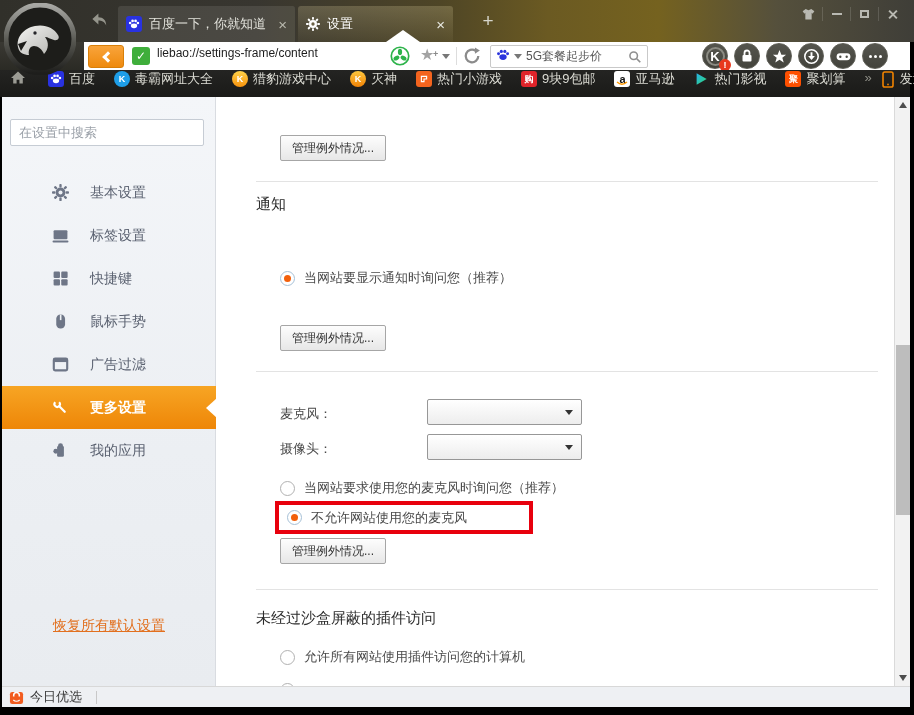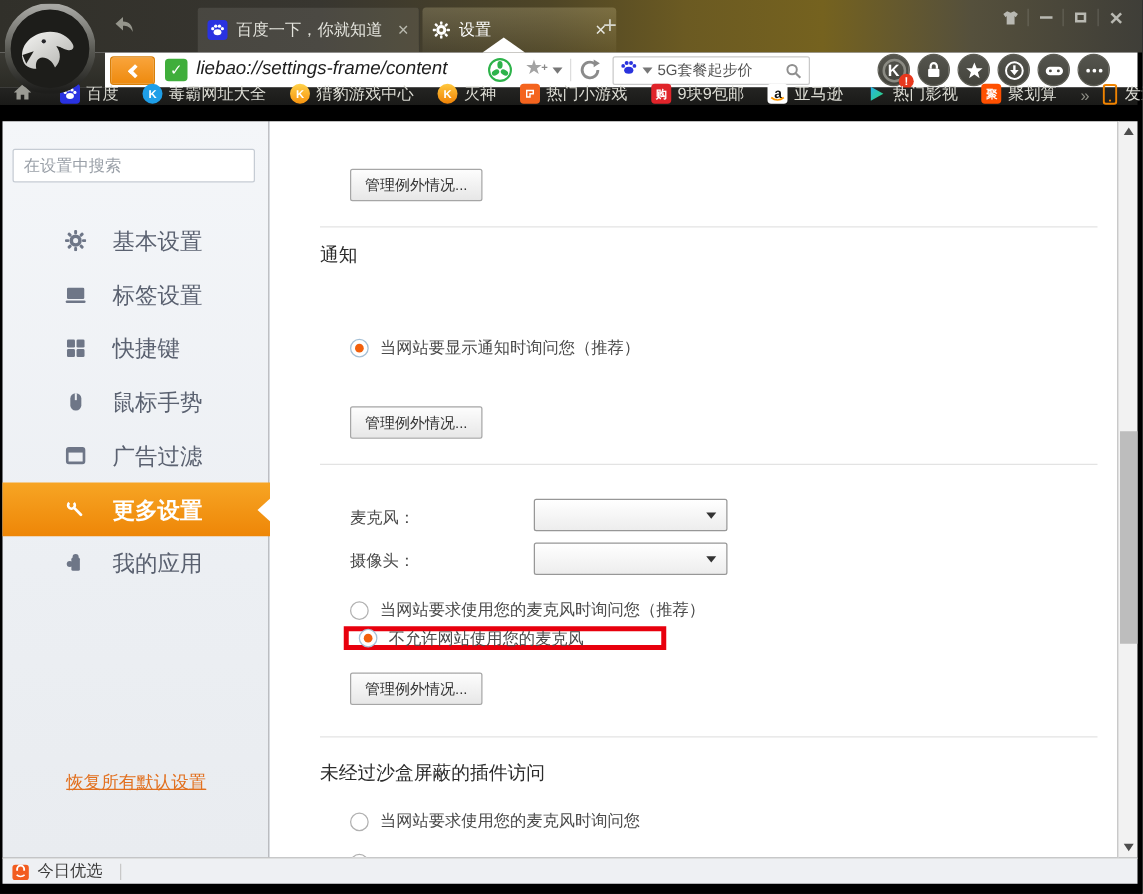--- a/index.html
+++ b/index.html
@@ -4,21 +4,21 @@
 <style>
   html,body{margin:0;padding:0;background:#000;}
   *{box-sizing:border-box;font-family:"Liberation Sans","DejaVu Sans",sans-serif;}
   #app{position:relative;width:914px;height:715px;background:#000;overflow:hidden;}
 
   
   .titlebar{position:absolute;left:0;top:0;width:914px;height:42px;
     background:linear-gradient(90deg,#31302a 0%,#383630 28%,#4e4526 48%,#6b5a22 60%,#75621f 72%,#55503c 85%,#3f3e38 100%);}
   .back-arrow{position:absolute;left:88px;top:10px;width:22px;height:20px;}
   .tab{position:absolute;top:6px;height:36px;display:flex;align-items:center;gap:7px;
-    padding:0 8px;border-radius:3px 3px 0 0;font-size:13px;color:#e3e3dc;white-space:nowrap;overflow:hidden;margin-left:40px;}
+    padding:0 8px;border-radius:3px 3px 0 0;font-size:13px;color:#e3e3dc;white-space:nowrap;overflow:hidden;}
   .tab1{left:118px;width:178px;background:rgba(250,250,240,.10);border-right:1px solid rgba(0,0,0,.25);}
   .tab2{left:298px;width:155px;background:linear-gradient(rgba(255,240,185,.20),rgba(255,240,185,.04));color:#fff;}
   .tab-title{flex:1;overflow:hidden;text-overflow:ellipsis;}
   .tab-close{color:#b9b9ae;font-size:15px;line-height:1;cursor:default;}
   .tab2 .tab-close{color:#e9e9e2;}
   .tab-notch{position:absolute;left:386px;top:30px;width:0;height:0;
     border-left:17px solid transparent;border-right:17px solid transparent;border-bottom:12px solid #fff;}
   .new-tab{position:absolute;left:476px;top:9px;width:24px;height:24px;color:#d6d6cc;
     font-size:19px;display:flex;align-items:center;justify-content:center;}
   .win-ctrls{position:absolute;right:8px;top:4px;display:flex;align-items:center;height:20px;}
@@ -34,21 +34,21 @@
   .logo{position:absolute;left:4px;top:3px;width:72px;height:72px;z-index:30;}
 
   
   .toolbar{position:absolute;left:0;top:42px;width:910px;height:28px;background:#fff;}
   .toolbar-darkleft{position:absolute;left:0;top:0;width:84px;height:28px;background:linear-gradient(#3a3933,#2b2b25);}
   .back-btn{position:absolute;left:88px;top:3px;width:36px;height:23px;border-radius:3px;
     background:linear-gradient(#f9a43b,#ee8a0e);border:1px solid #d87f09;display:flex;align-items:center;justify-content:center;}
   .chev-left{width:8px;height:8px;border-left:3px solid #fff;border-bottom:3px solid #fff;transform:rotate(45deg);margin-left:3px;}
   .url-badge{position:absolute;left:132px;top:5px;width:18px;height:18px;border-radius:3px;background:#3fae3b;
     color:#fff;font-size:12px;font-weight:bold;display:flex;align-items:center;justify-content:center;}
-  .url-text{position:absolute;left:157px;top:4px;font-size:15px;color:#1d1d1d;white-space:nowrap;font-style:italic;}
+  .url-text{position:absolute;left:157px;top:4px;font-size:12px;color:#1d1d1d;white-space:nowrap;}
   .fan-icon{position:absolute;left:390px;top:4px;}
   .star-add{position:absolute;left:420px;top:3px;font-size:16px;color:#a3a3a3;line-height:20px;}
   .star-add .plus{position:absolute;right:-4px;bottom:1px;font-size:9px;color:#8a8a8a;font-weight:bold;}
   .caret-down{width:0;height:0;border-left:4px solid transparent;border-right:4px solid transparent;border-top:5px solid #777;}
   .tb-caret1{position:absolute;left:442px;top:12px;}
   .tb-sep{position:absolute;left:456px;top:5px;width:1px;height:18px;background:#ddd;}
   .refresh-icon{position:absolute;left:463px;top:5px;}
   .searchbox{position:absolute;left:490px;top:3px;width:158px;height:23px;border:1px solid #c9c9c9;border-radius:2px;
     display:flex;align-items:center;gap:4px;padding:0 5px;background:#fff;}
   .searchbox .paw{color:#2a33dd;flex:0 0 auto;}
@@ -58,39 +58,39 @@
     background:linear-gradient(#55554e,#43433c);border:1px solid #5e5e56;
     display:flex;align-items:center;justify-content:center;color:#fff;}
   .round-btn .kletter{font-size:13px;font-weight:bold;color:#fff;border:2px solid #8b8b83;border-radius:50%;
     width:19px;height:19px;display:flex;align-items:center;justify-content:center;line-height:1;}
   .badge{position:absolute;right:-4px;bottom:-3px;width:12px;height:12px;border-radius:50%;background:#e8381d;
     color:#fff;font-size:9px;font-weight:bold;display:flex;align-items:center;justify-content:center;}
   .dots3{display:flex;gap:2px;}
   .dots3 i{width:3px;height:3px;border-radius:50%;background:#fff;}
 
   
-  .bookmarksbar{position:absolute;left:0;top:70px;width:910px;height:14px;
-    background:linear-gradient(#242422,#1a1a18);display:flex;align-items:flex-end;padding:0 10px;
+  .bookmarksbar{position:absolute;left:0;top:70px;width:910px;height:27px;
+    background:linear-gradient(#242422,#1a1a18);display:flex;align-items:flex-start;padding:0 10px;
     color:#dddDD6;font-size:13px;}
   .bm-home{margin-right:10px;}
   .bm-sep{width:1px;height:16px;background:#3c3c38;margin-right:12px;}
   .bm-item{display:flex;align-items:center;gap:5px;margin-right:19px;color:#dcdcd4;white-space:nowrap;}
   .favicon{width:16px;height:16px;border-radius:3px;display:flex;align-items:center;justify-content:center;
     font-size:9px;font-weight:bold;flex:0 0 auto;}
   .fav-round{border-radius:50%;}
   .bm-overflow{color:#8e8e86;font-size:13px;margin-right:10px;}
   .bm-right{margin-left:auto;display:flex;align-items:center;gap:6px;color:#dcdcd4;white-space:nowrap;margin-right:4px;}
 
   
   .sidebar{position:absolute;left:2px;top:97px;width:214px;height:589px;
     background:linear-gradient(180deg,#f4f6f9 0%,#eceff3 60%,#e9ecf0 100%);border-right:1px solid #d9dce1;}
   .sb-search{position:absolute;left:8px;top:22px;width:194px;height:27px;border:1px solid #c6ccd4;border-radius:2px;
     font-size:13px;color:#444;padding:1px 8px;background:#fff;outline:none;}
   .sb-search::placeholder{color:#9aa0a8;}
-  .sb-item{position:absolute;left:0;width:214px;height:43px;display:flex;align-items:center;color:#5a6170;font-size:18px;}
+  .sb-item{position:absolute;left:0;width:214px;height:43px;display:flex;align-items:center;color:#5a6170;font-size:14px;}
   .sb-item .sb-icon{position:absolute;left:50px;top:13px;color:#6e7687;display:flex;}
   .sb-item .sb-label{position:absolute;left:88px;white-space:nowrap;}
   .sb-item.active{background:linear-gradient(180deg,#f7a524,#ee8607);color:#fff;font-weight:bold;}
   .sb-item.active .sb-icon{color:#fff;}
   .sb-arrow{position:absolute;right:-1px;top:12px;width:0;height:0;
     border-top:10px solid transparent;border-bottom:10px solid transparent;border-right:11px solid #ffffff;}
   .sb-reset{position:absolute;left:0;top:520px;width:214px;text-align:center;font-size:14px;color:#e2701f;
     text-decoration:underline;}
 
   
@@ -101,21 +101,21 @@
   .radio.checked::after{content:"";position:absolute;left:3px;top:3px;width:7px;height:7px;border-radius:50%;background:#f2600c;}
   .opt-label{font-size:13px;color:#4a4a4a;white-space:nowrap;}
   .gray-btn{position:absolute;height:25px;padding:12px 11px;border:1px solid #a6a6a6;border-radius:2px;
     background:linear-gradient(#fdfdfd,#e7e7e7);font-size:12px;color:#333;display:inline-flex;align-items:center;white-space:nowrap;}
   .divider{position:absolute;left:40px;width:622px;height:1px;background:#e3e3e3;}
   .section-title{position:absolute;left:40px;font-size:15px;color:#2b2b2b;white-space:nowrap;}
   .field-label{position:absolute;font-size:13px;color:#4a4a4a;white-space:nowrap;}
   .dropdown{position:absolute;width:155px;height:26px;border:1px solid #979797;border-radius:2px;
     background:linear-gradient(#ffffff,#ededed);}
   .dropdown .caret-down{position:absolute;right:8px;top:10px;border-top-color:#333;}
-  .red-box{position:absolute;left:59px;top:404px;width:258px;height:19px;border:4px solid #e8000d;
+  .red-box{position:absolute;left:59px;top:404px;width:258px;height:33px;border:4px solid #e8000d;
     display:flex;align-items:center;gap:9px;padding-left:8px;background:#fff;}
 
   
   .scrollbar{position:absolute;left:894px;top:97px;width:16px;height:589px;background:#f2f2f2;border-left:1px solid #dadada;}
   .sc-up,.sc-down{position:absolute;left:0;width:16px;height:16px;display:flex;align-items:center;justify-content:center;}
   .sc-up{top:0;} .sc-down{bottom:0;}
   .tri-up{width:0;height:0;border-left:4px solid transparent;border-right:4px solid transparent;border-bottom:6px solid #4d4d4d;}
   .tri-down{width:0;height:0;border-left:4px solid transparent;border-right:4px solid transparent;border-top:6px solid #4d4d4d;}
   .sc-thumb{position:absolute;left:1px;top:248px;width:14px;height:170px;background:#bdbdbd;}
 
@@ -531,21 +531,21 @@
     </div>
 
     <button class="gray-btn" style="left:64px;top:441px">管理例外情况...</button>
 
     <div class="divider" style="top:492px"></div>
 
     <div class="section-title" style="top:512px">未经过沙盒屏蔽的插件访问</div>
 
     <div class="radio-row" style="left:64px;top:551px">
       <span class="radio"></span>
-      <span class="opt-label">当网站要求使用您的麦克风时询问您</span>
+      <span class="opt-label">允许所有网站使用插件访问您的计算机</span>
     </div>
     <div class="radio-row" style="left:64px;top:584px">
       <span class="radio"></span>
     </div>
   </div>
 
   <div class="scrollbar">
     <div class="sc-up">
         <span class="tri-up"></span>
       </div>

